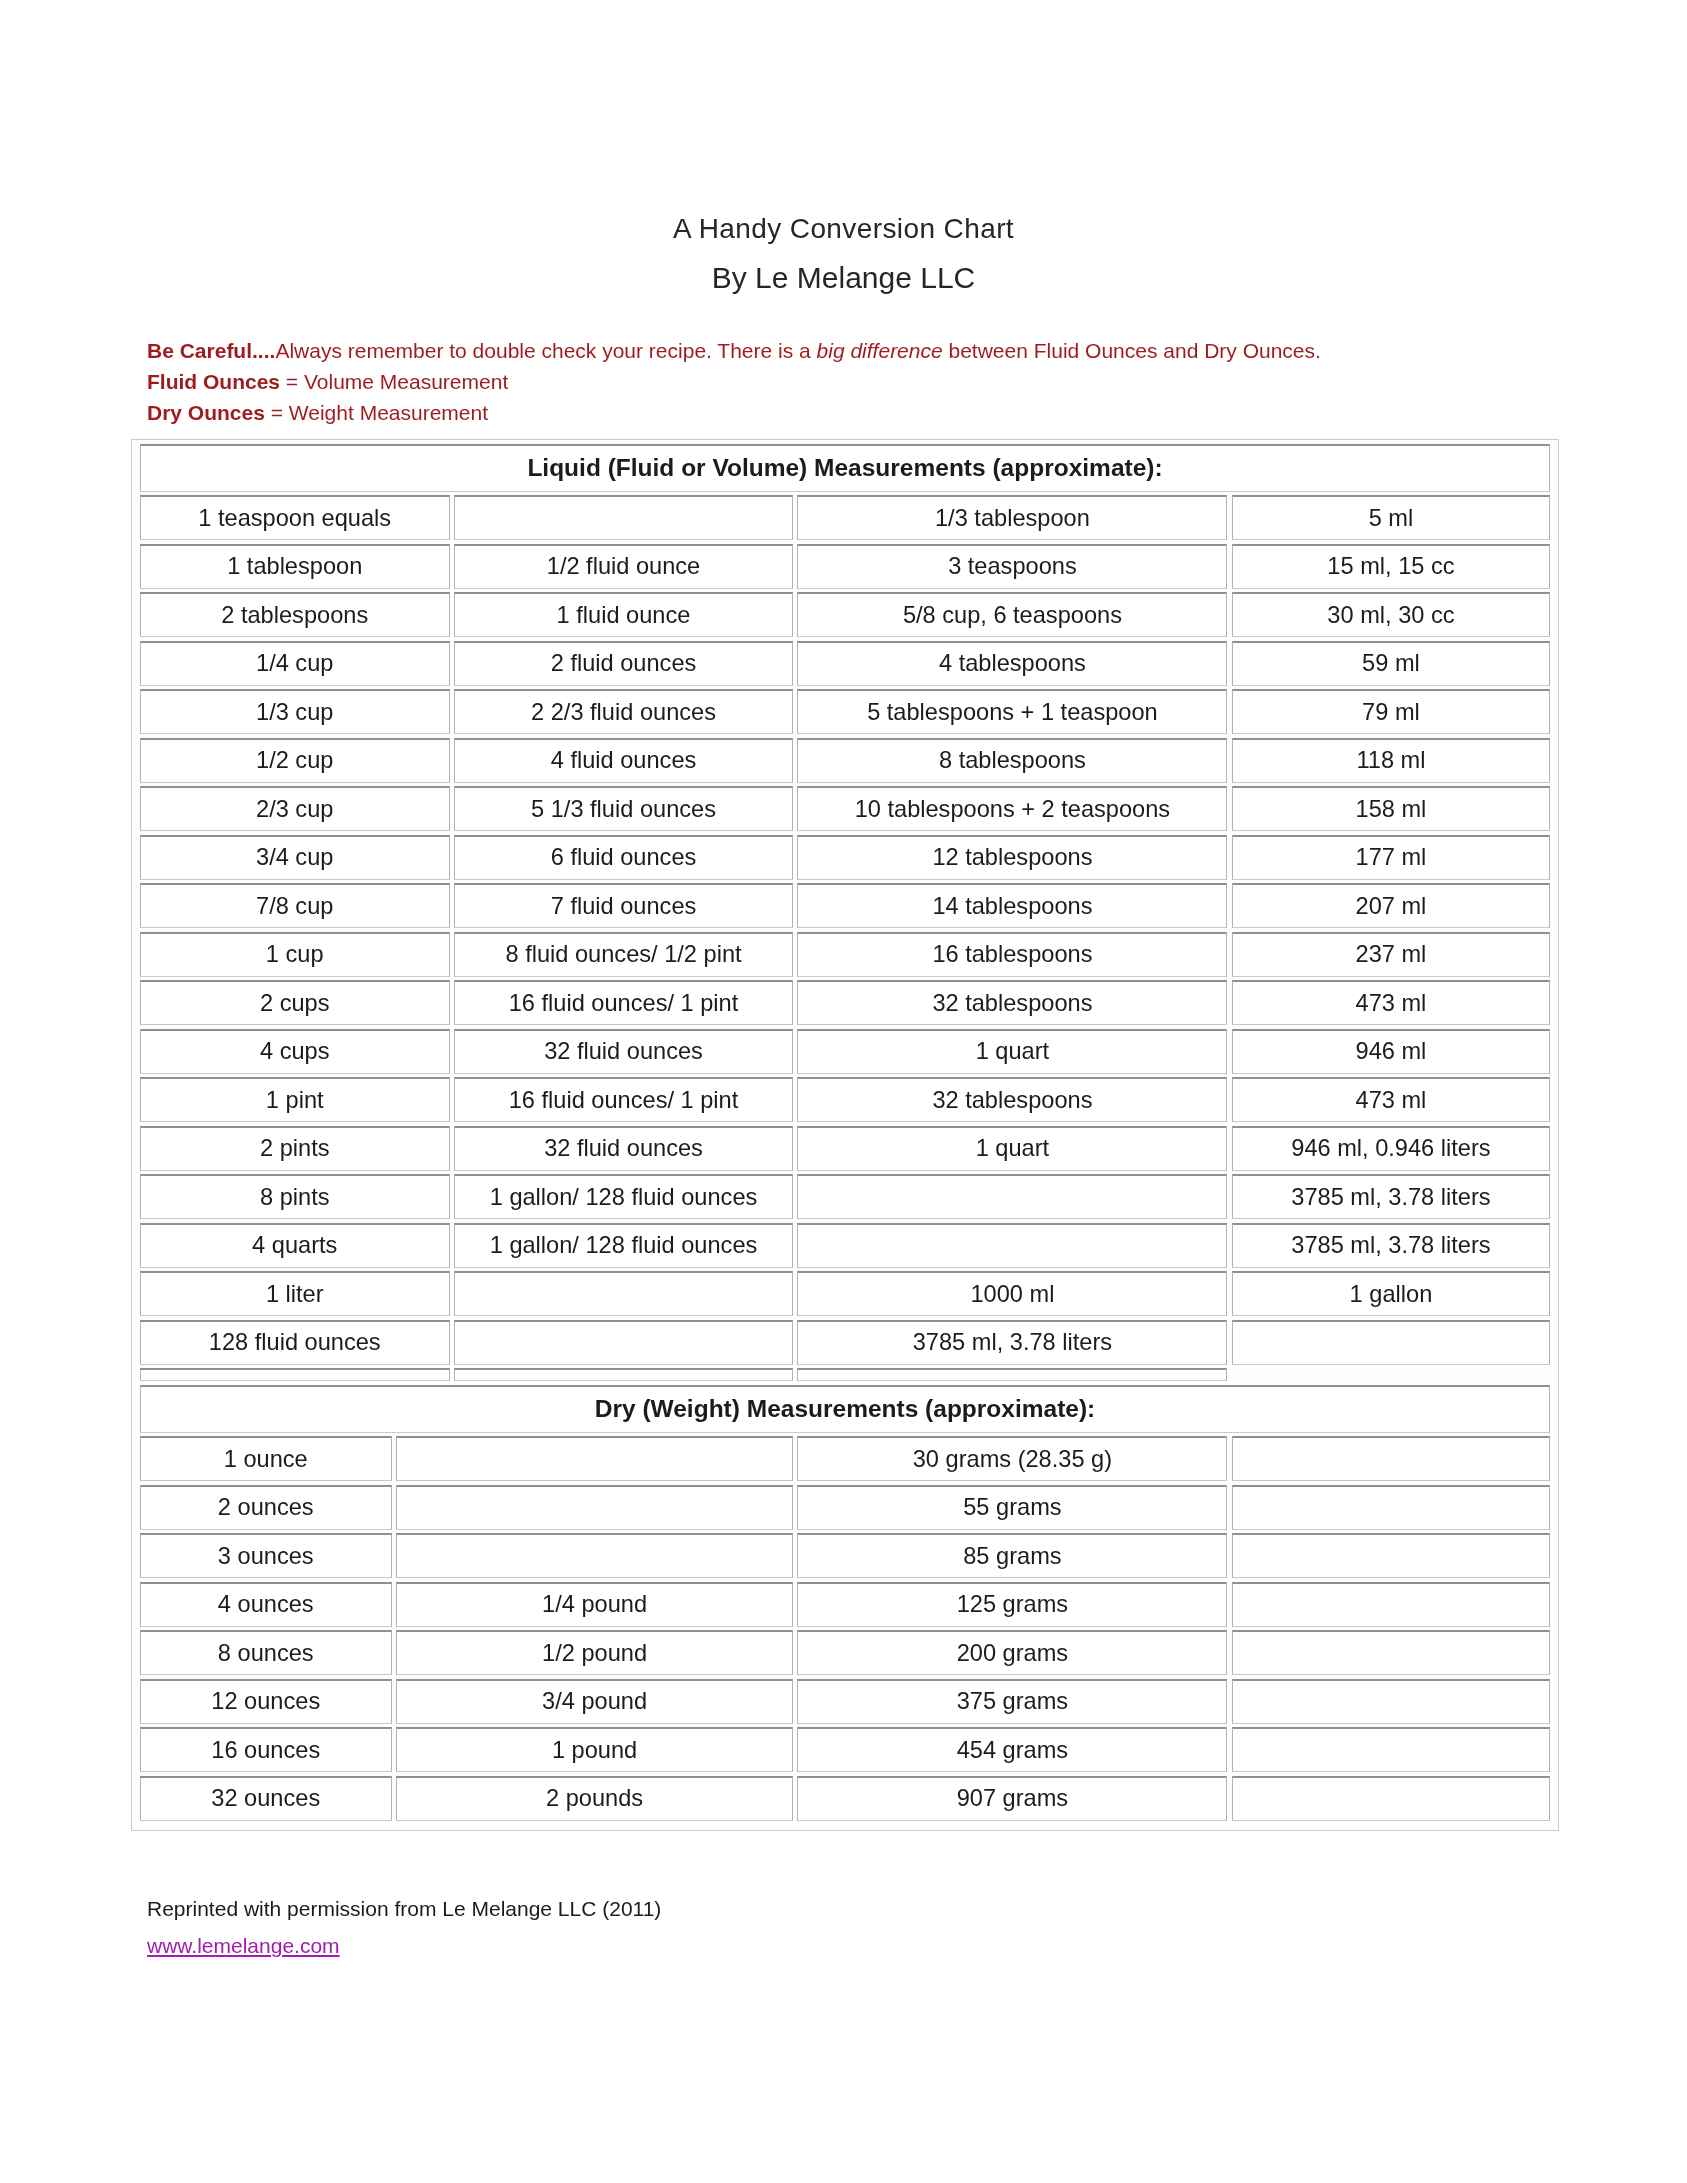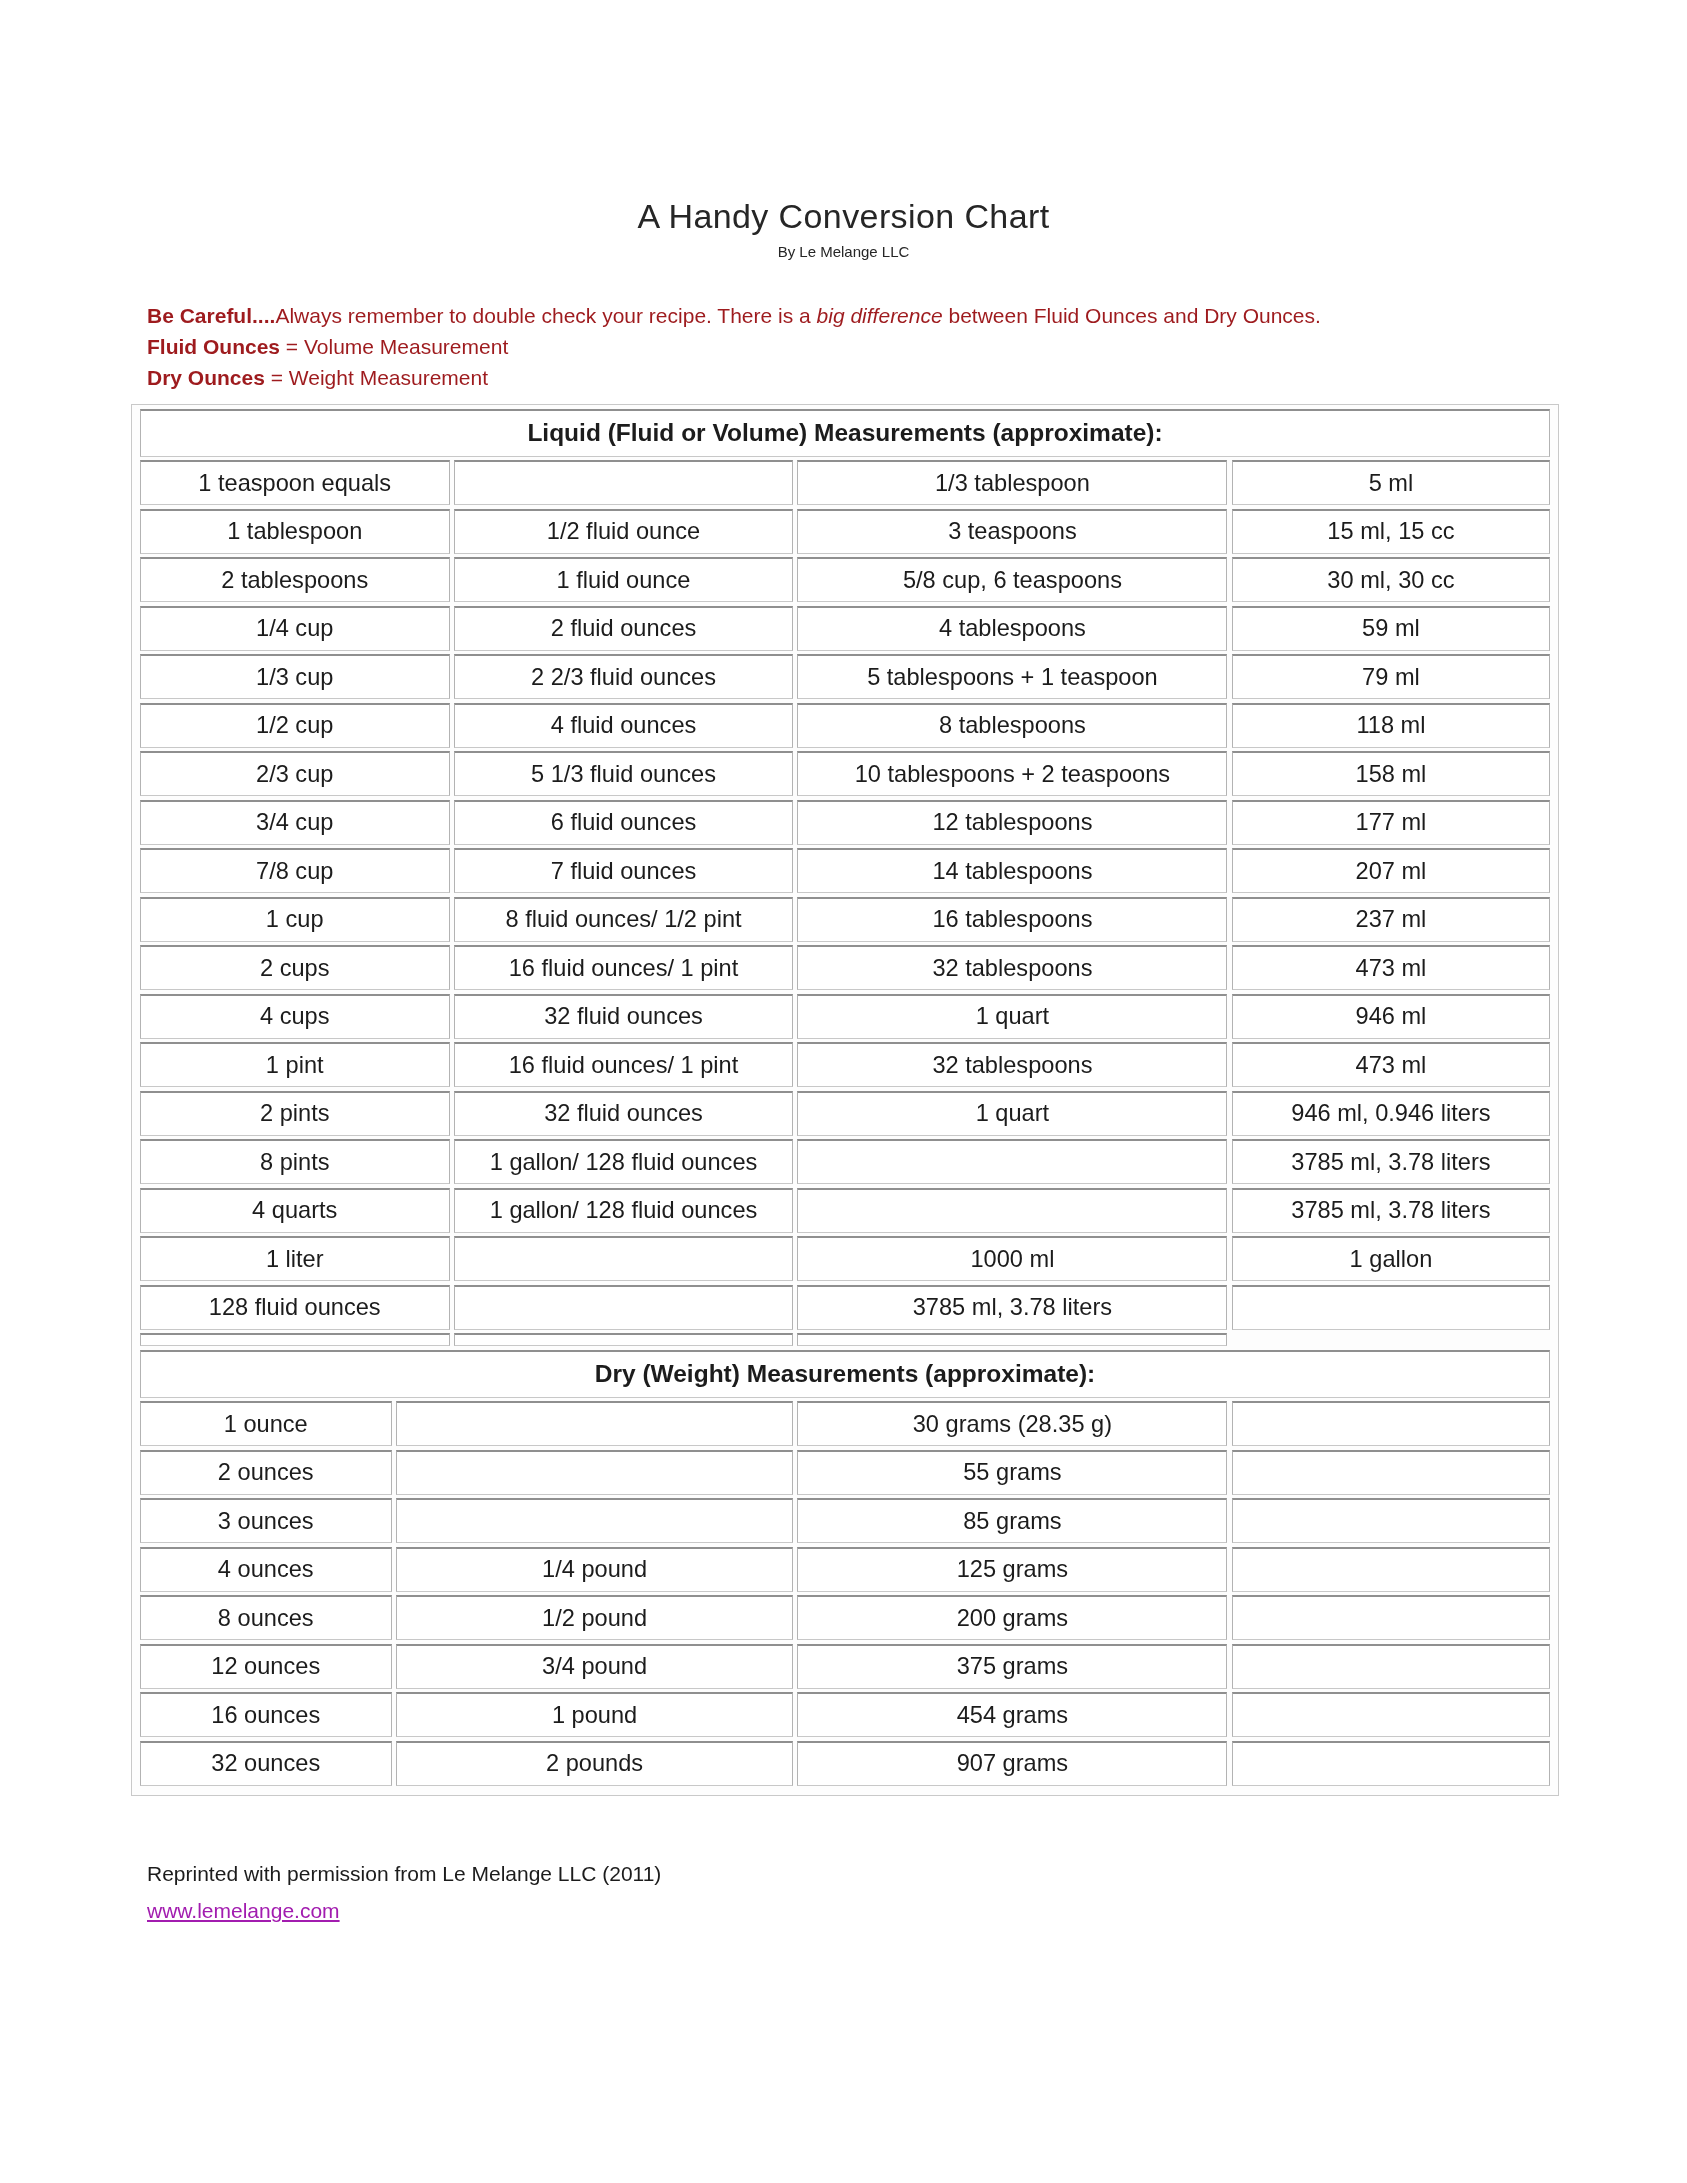--- a/index.html
+++ b/index.html
@@ -12,29 +12,29 @@
   }
   *{box-sizing:border-box;}
   html,body{margin:0;padding:0;}
   body{
     width:1687px;height:2184px;
     background:#ffffff;
     font-family:"Liberation Sans", sans-serif;
     color:var(--ink);
   }
   .page-title{
-    margin:0;padding-top:197px;
+    margin:16px;padding-top:197px;
     text-align:center;
-    font-size:34px;font-weight:400;color:#262626;
+    font-size:28px;font-weight:400;color:#262626;
     letter-spacing:0.4px;
   }
   .page-subtitle{
     margin:7px 0 0 0;
     text-align:center;
-    font-size:15px;font-weight:400;color:#262626;
+    font-size:30px;font-weight:400;color:#262626;
   }
   .warning{
     margin:40px 122px 0 147px;
     font-size:21px;line-height:31px;
     color:var(--red);
   }
   .warning p{margin:0;}
   .warning b{font-weight:700;}
   .warning i{}
   .table-outer{

